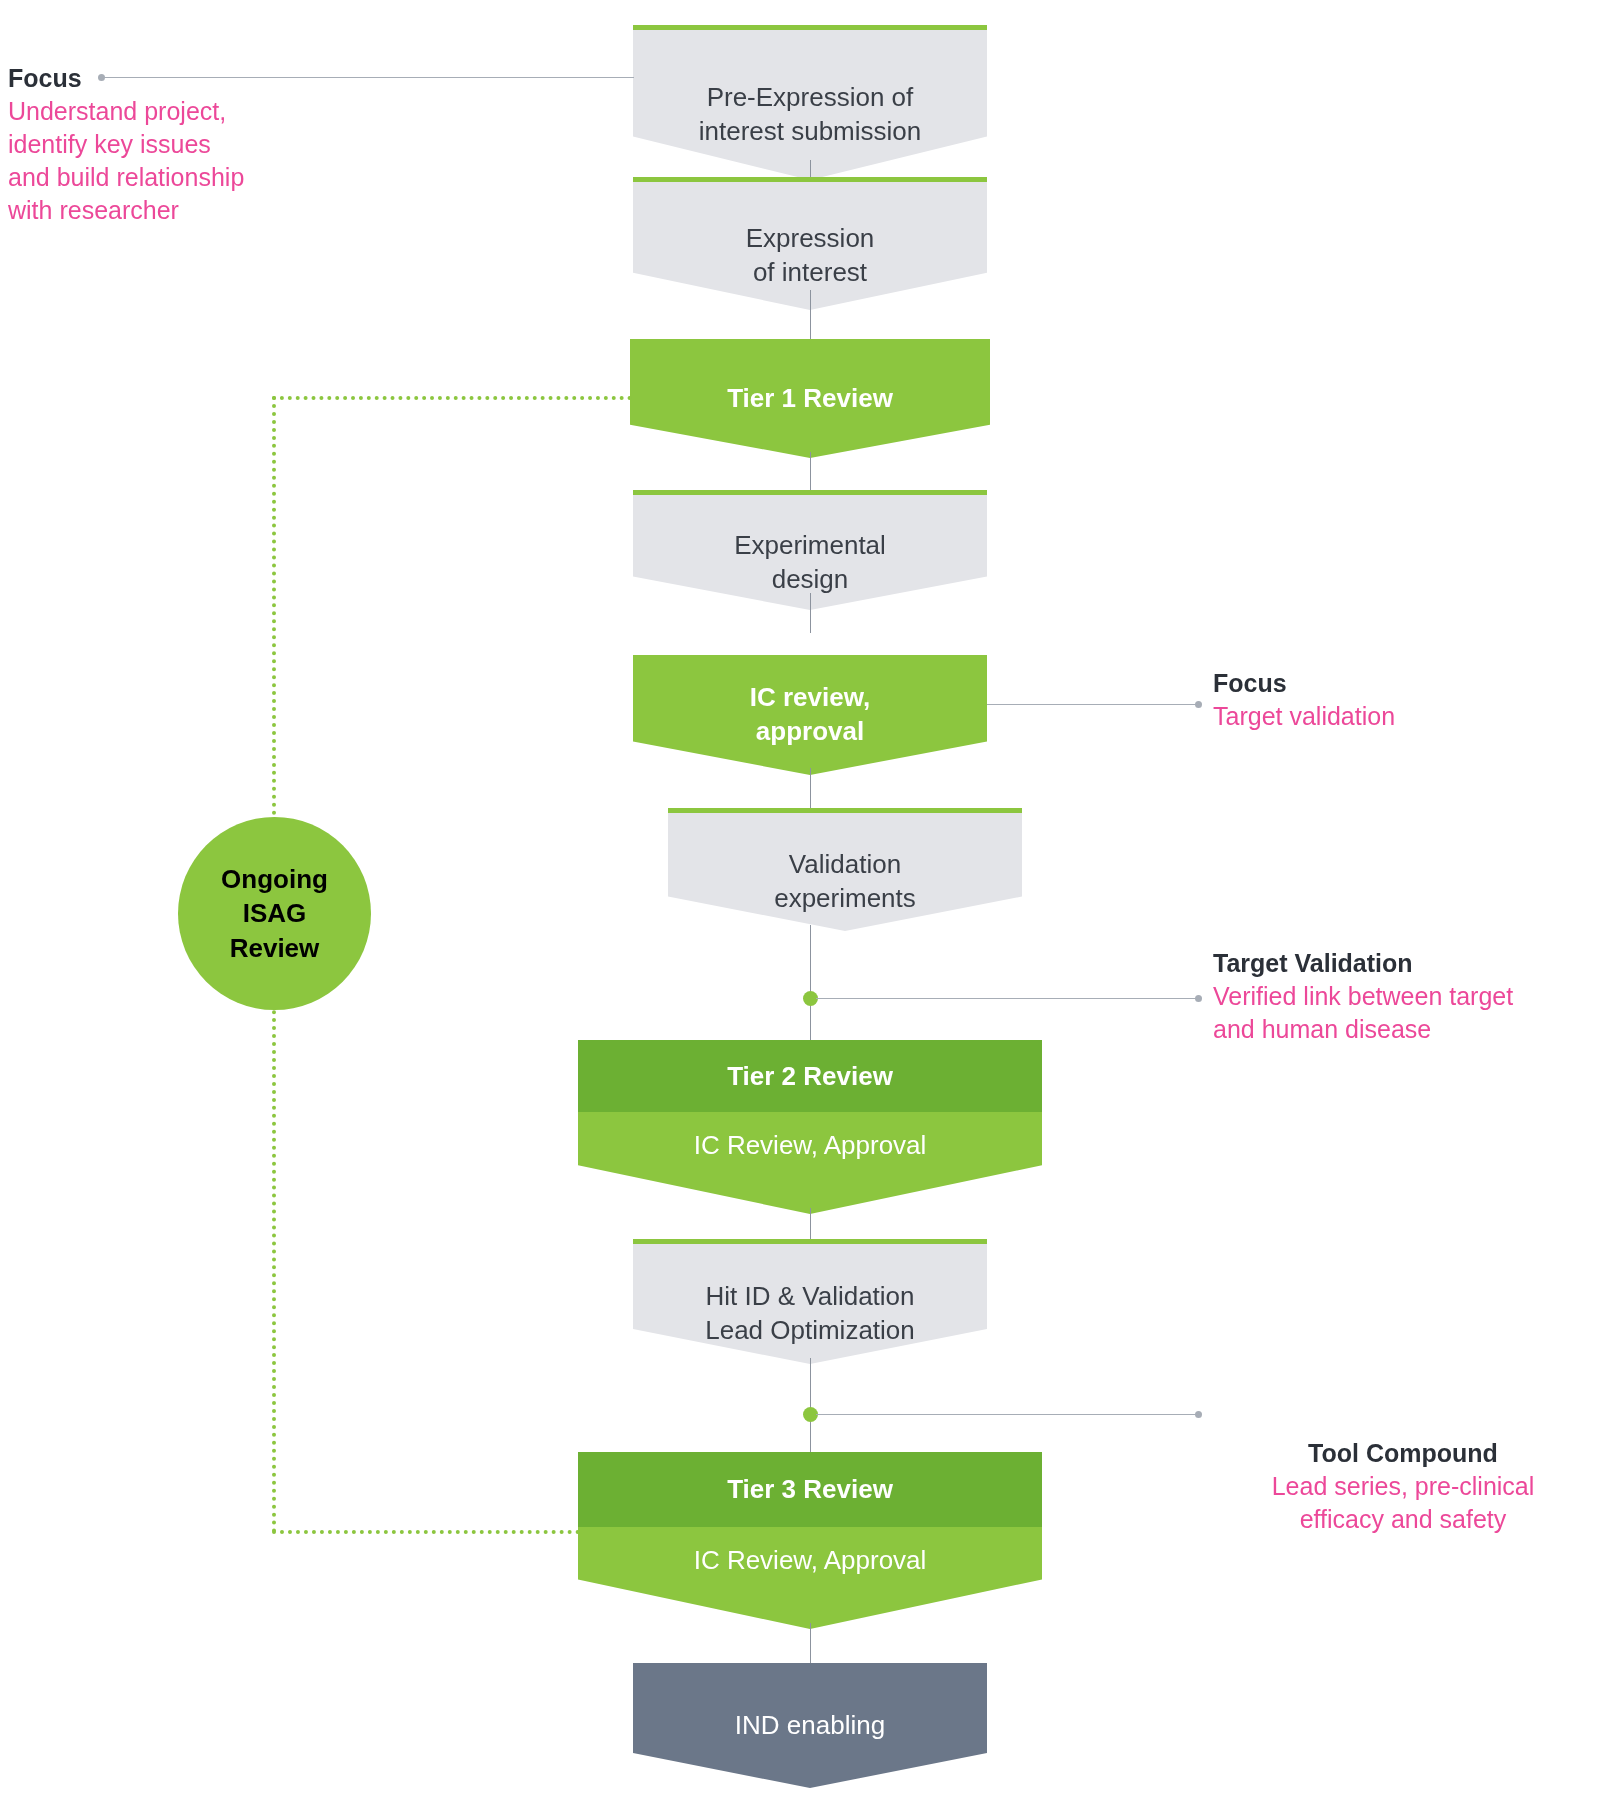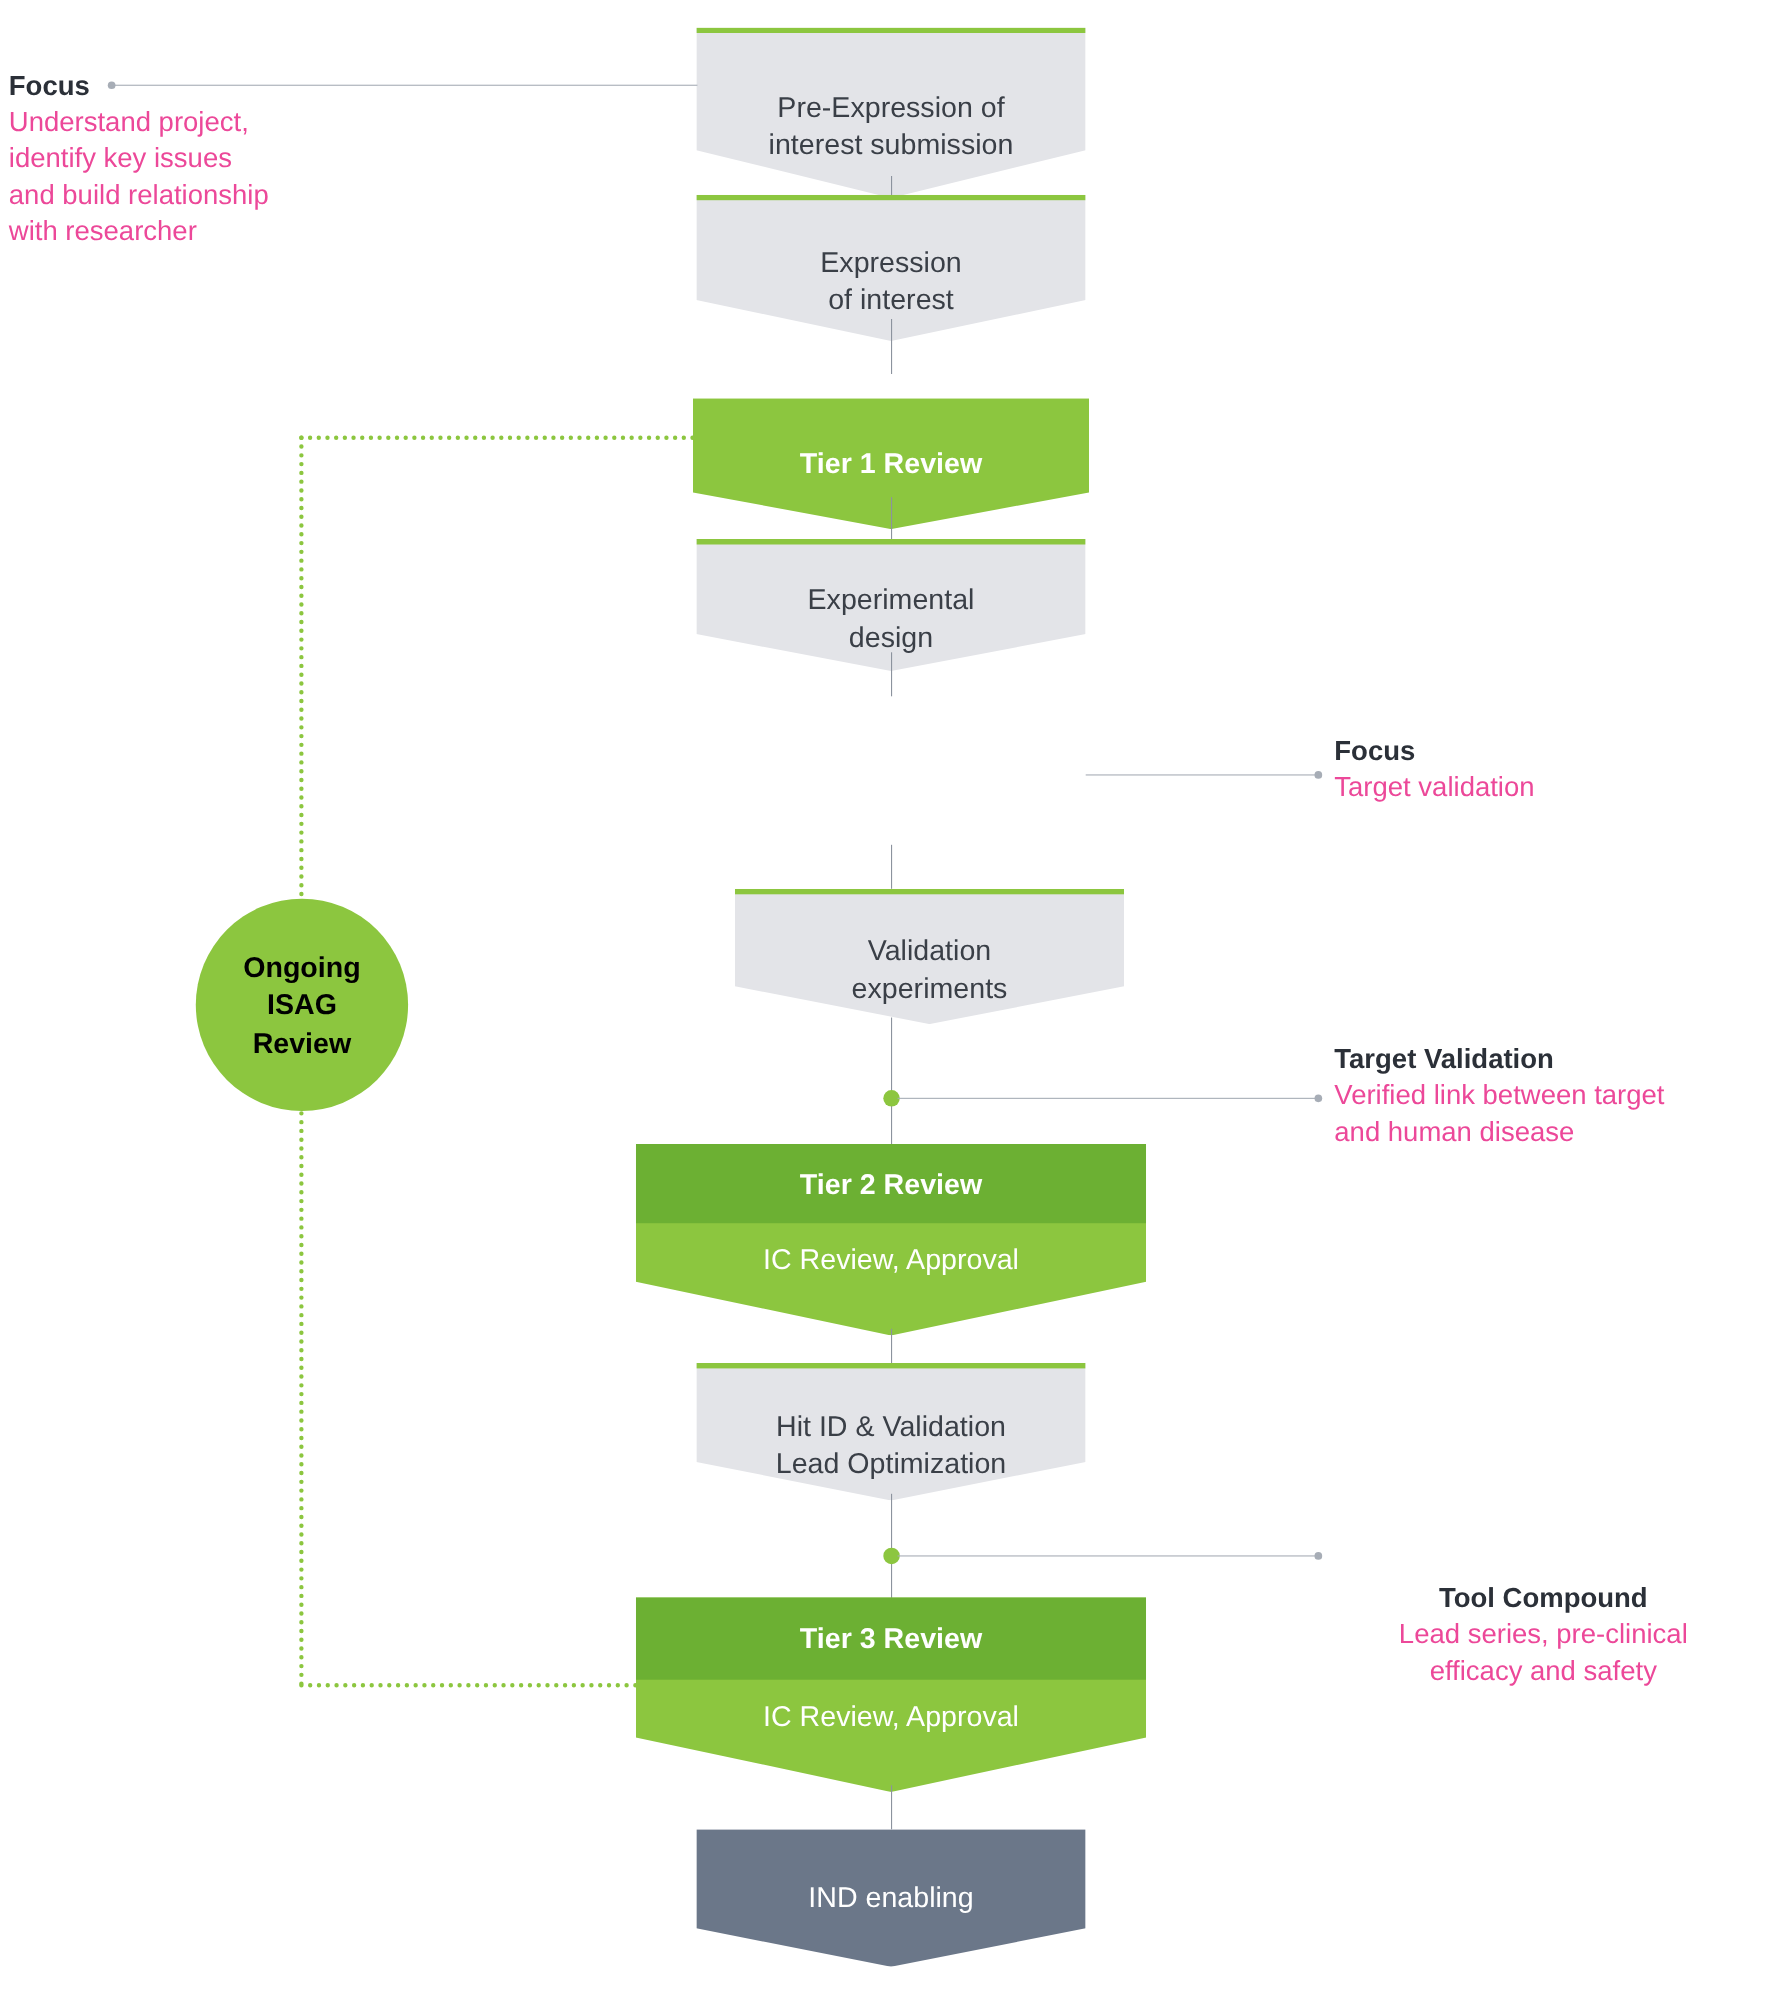--- a/index.html
+++ b/index.html
@@ -155,33 +155,37 @@
 
   <div class="vline" style="left:810px; top:160px; height:22px;"></div>
 
   <div class="chev grey" style="left:633px; top:177px; width:354px; height:133px;">
     <div class="lbl" style="white-space: pre-line;">Expression
 of interest</div>
   </div>
 
   <div class="vline" style="left:810px; top:290px; height:50px;"></div>
 
-  <div class="chev green" style="left:630px; top:339px; width:360px; height:119px;margin-top:23px;">
+  <div class="chev green" style="left:630px; top:339px; width:360px; height:119px;">
     <div class="lbl">Tier 1 Review</div>
   </div>
 
   <div class="vline" style="left:810px; top:452px; height:40px;"></div>
 
   <div class="chev grey" style="left:633px; top:490px; width:354px; height:120px;">
     <div class="lbl" style="white-space: pre-line;">Experimental
 design</div>
   </div>
 
   <div class="vline" style="left:810px; top:593px; height:40px;"></div>
 
+  <div class="chev green" style="left:633px; top:655px; width:354px; height:120px;">
+    <div class="lbl" style="white-space: pre-line;">IC review,
+approval</div>
+  </div>
 
   <div class="vline" style="left:810px; top:768px; height:40px;"></div>
 
   <div class="chev grey" style="left:668px; top:808px; width:354px; height:123px;">
     <div class="lbl" style="white-space: pre-line;">Validation
 experiments</div>
   </div>
 
   <div class="vline" style="left:810px; top:925px; height:118px;"></div>
   <div class="dot-green" style="left:803px; top:991px;"></div>

